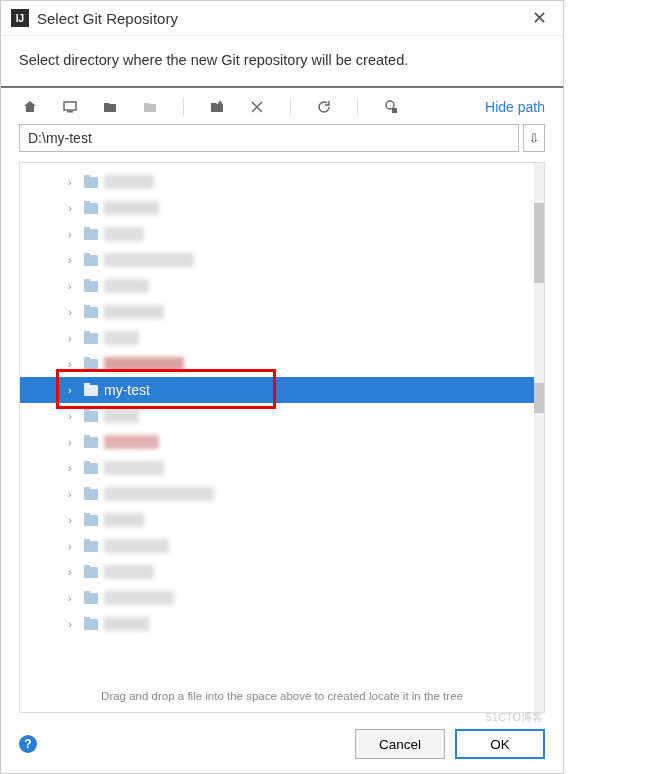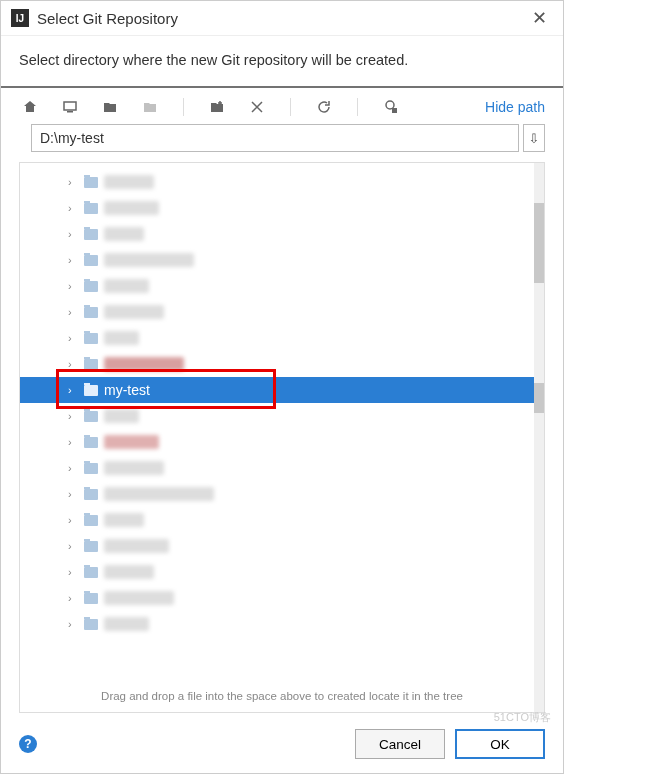--- a/index.html
+++ b/index.html
@@ -8,40 +8,40 @@
 .titlebar { display: flex; align-items: center; padding: 6px 10px; border-bottom: 1px solid #eee; }
 .app-icon { width: 18px; height: 18px; background: #2d2d2d; display: inline-flex; align-items: center; justify-content: center; color: #fff; font-size: 10px; font-weight: bold; margin-right: 8px; }
 .title { font-size: 15px; flex: 1; }
 .close-btn { font-size: 18px; color: #555; cursor: pointer; padding: 0 6px; }
 .subtitle { padding: 16px 18px 18px 18px; font-size: 14.5px; border-bottom: 2px solid #737373; }
 .toolbar { display: flex; align-items: center; padding: 10px 18px 8px 20px; gap: 22px; }
 .tool-icon { width: 18px; height: 18px; display: inline-flex; align-items: center; justify-content: center; color: #666; cursor: pointer; }
 .tool-sep { width: 1px; height: 18px; background: #ddd; margin: 0 2px; }
 .hide-path { margin-left: auto; color: #2a7ed3; font-size: 14px; cursor: pointer; }
 .path-row { display: flex; padding: 0 18px 10px 18px; gap: 4px; }
-.path-input { flex: 1; border: 1px solid #bbb; padding: 5px 8px; font-size: 14px; color: #333; margin-left: 12px; }
+.path-input { flex: 1; border: 1px solid #bbb; padding: 5px 8px; font-size: 14px; color: #333; }
 .download-btn { width: 22px; border: 1px solid #bbb; display: flex; align-items: center; justify-content: center; cursor: pointer; font-size: 13px; color: #555; }
 .tree-wrap { flex: 1; margin: 0 18px 6px 18px; border: 1px solid #ddd; overflow: hidden; position: relative; display: flex; flex-direction: column; }
 .tree { flex: 1; overflow: auto; padding: 6px 0; }
 .tree-item { display: flex; align-items: center; height: 26px; padding-left: 48px; gap: 6px; font-size: 14px; color: #555; position: relative; }
 .tree-item .chev { color: #888; font-size: 11px; width: 10px; }
 .folder-icon { width: 14px; height: 11px; background: #b0c8e0; border-radius: 1px; position: relative; }
 .folder-icon::before { content: ""; position: absolute; top: -2px; left: 0; width: 6px; height: 2px; background: #b0c8e0; }
 .blur-label { display: inline-block; height: 14px; background: #ddd; border-radius: 2px; filter: blur(2px); }
 .selected { background: #2a7ed3; color: #fff; }
 .selected .chev { color: #fff; }
 .selected .folder-icon, .selected .folder-icon::before { background: #e3eefc; }
 .highlight-box { position: absolute; border: 3px solid #e60000; pointer-events: none; }
 .hint { text-align: center; font-size: 11.5px; color: #888; padding: 4px 0 10px 0; }
 .footer { display: flex; align-items: center; padding: 10px 18px 14px 18px; gap: 10px; }
 .help-icon { width: 18px; height: 18px; border-radius: 50%; background: #2a7ed3; color: #fff; display: flex; align-items: center; justify-content: center; font-size: 12px; font-weight: bold; cursor: pointer; }
 .footer-spacer { flex: 1; }
 .btn { min-width: 90px; height: 30px; border: 1px solid #aaa; background: #f5f5f5; font-size: 13.5px; cursor: pointer; }
 .btn-primary { border: 2px solid #2a7ed3; background: #fff; }
-.watermark { position: absolute; right: 12px; bottom: 48px; font-size: 11px; color: #ccc; }
+.watermark { position: absolute; right: 20px; bottom: 48px; font-size: 11px; color: #ccc; }
 .scroll-track { position: absolute; right: 0; top: 0; bottom: 0; width: 10px; background: #f0f0f0; }
 .scroll-thumb { position: absolute; right: 0; width: 10px; background: #c8c8c8; }
 </style>
 </head>
 <body>
 
 <div class="dialog">
 
   <div class="titlebar">
     <span class="app-icon">IJ</span>

